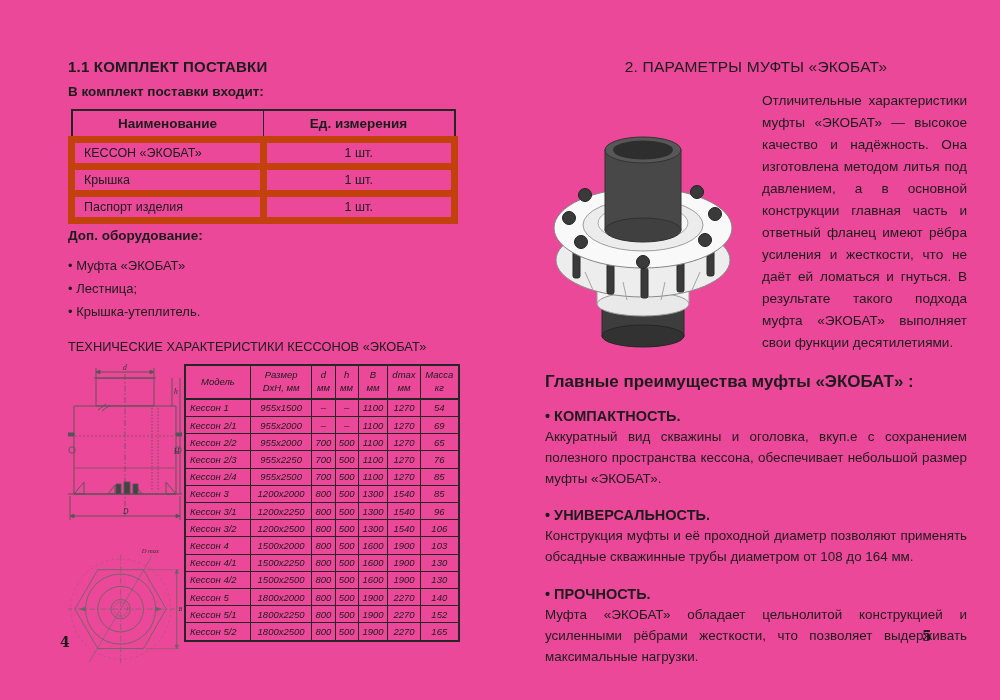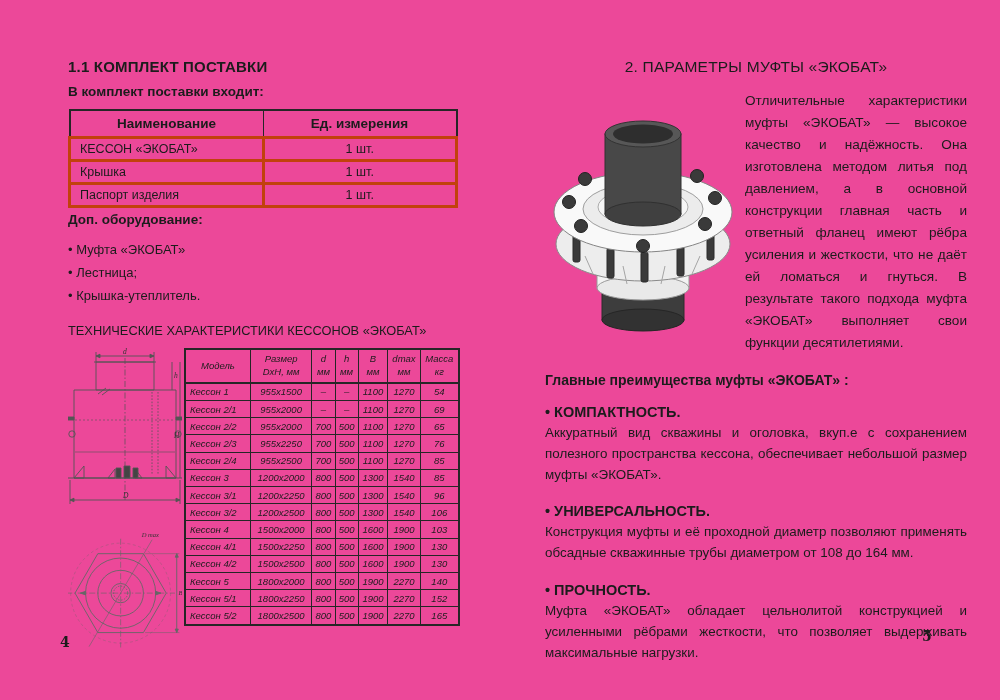--- a/index.html
+++ b/index.html
@@ -7,21 +7,21 @@
   body { font-family:"Liberation Sans", sans-serif; color:#1c1c1c; }
   .sheet { position:relative; width:1000px; height:700px; background:#ec4899; overflow:hidden; }
 
   
   .left-page { position:absolute; left:68px; top:58px; width:392px; }
   .h-main { font-size:15px; font-weight:bold; letter-spacing:.2px; margin-bottom:9px; }
   .intro { font-size:13.5px; font-weight:bold; margin-bottom:10px; }
 
   table.supply { border-collapse:collapse; width:390px; border:2px solid #262626; margin-bottom:4px; }
   table.supply th { border:1px solid #262626; border-bottom:2px solid #262626; font-size:13.5px; font-weight:bold; text-align:center; padding:5px 4px; }
-  table.supply td { border:3px solid #c2410c; font-size:12.5px; padding:3px 9px; }
+  table.supply td { border:7px solid #c2410c; font-size:12.5px; padding:3px 9px; }
   table.supply td.tc { text-align:center; }
 
   .dop-title { font-size:13.5px; font-weight:bold; margin-bottom:12px; }
   ul.dop { list-style:none; font-size:13px; margin-bottom:16px; }
   ul.dop li { line-height:1.75; }
   ul.dop li::before { content:"• "; }
 
   .specs-heading { font-size:12.8px; font-weight:normal; margin-bottom:10px; white-space:nowrap; }
 
   .specs-row { display:flex; align-items:flex-start; }
@@ -29,25 +29,25 @@
   .drawing-col svg { display:block; }
 
   table.specs { border-collapse:collapse; border:2px solid #262626; font-style:italic; width:278px; margin-left:2px; }
   table.specs th { border:1px solid #262626; border-bottom:2px solid #262626; font-weight:normal; font-style:italic; font-size:9.5px; line-height:1.35; text-align:center; padding:3px 1px; }
   table.specs td { border:1px solid #262626; font-size:9.5px; text-align:center; padding:2.6px 1px; }
   table.specs td.model { text-align:left; padding-left:4px; white-space:nowrap; }
 
   
   .right-page { position:absolute; left:545px; top:58px; width:422px; }
   .h-main-right { font-size:15.5px; font-weight:normal; text-align:center; margin-bottom:14px; letter-spacing:.2px; }
-  .muфta-row { display:flex; align-items:center; margin-bottom:18px; }
+  .muфta-row { display:flex; align-items:flex-end; margin-bottom:18px;gap:17px; }
   .coupling-art { flex:0 0 196px; }
   .lead-par { flex:1; font-size:13.6px; line-height:1.62; text-align:justify; padding-left:4px; }
 
-  .adv-title { font-size:14px; font-weight:bold; margin:8px 0 16px 0; }
+  .adv-title { font-size:17px; font-weight:bold; margin:8px 0 16px 0; }
   .adv-block { margin-bottom:18px; }
   .adv-head { font-size:14.5px; font-weight:bold; margin-bottom:3px; }
   .adv-text { font-size:13.4px; line-height:1.55; text-align:justify; }
 
   .page-num { position:absolute; font-family:"DejaVu Serif", serif; font-weight:bold; font-size:14px; }
   .pn-left  { left:60px;  top:634px; }
   .pn-right { left:922px; top:628px; }
 
   .tech-drawing line, .tech-drawing rect, .tech-drawing path, .tech-drawing polygon, .tech-drawing circle, .tech-drawing ellipse { vector-effect:non-scaling-stroke; }
   .dim-label { font:italic 7.5px "Liberation Serif", serif; fill:#333; }

